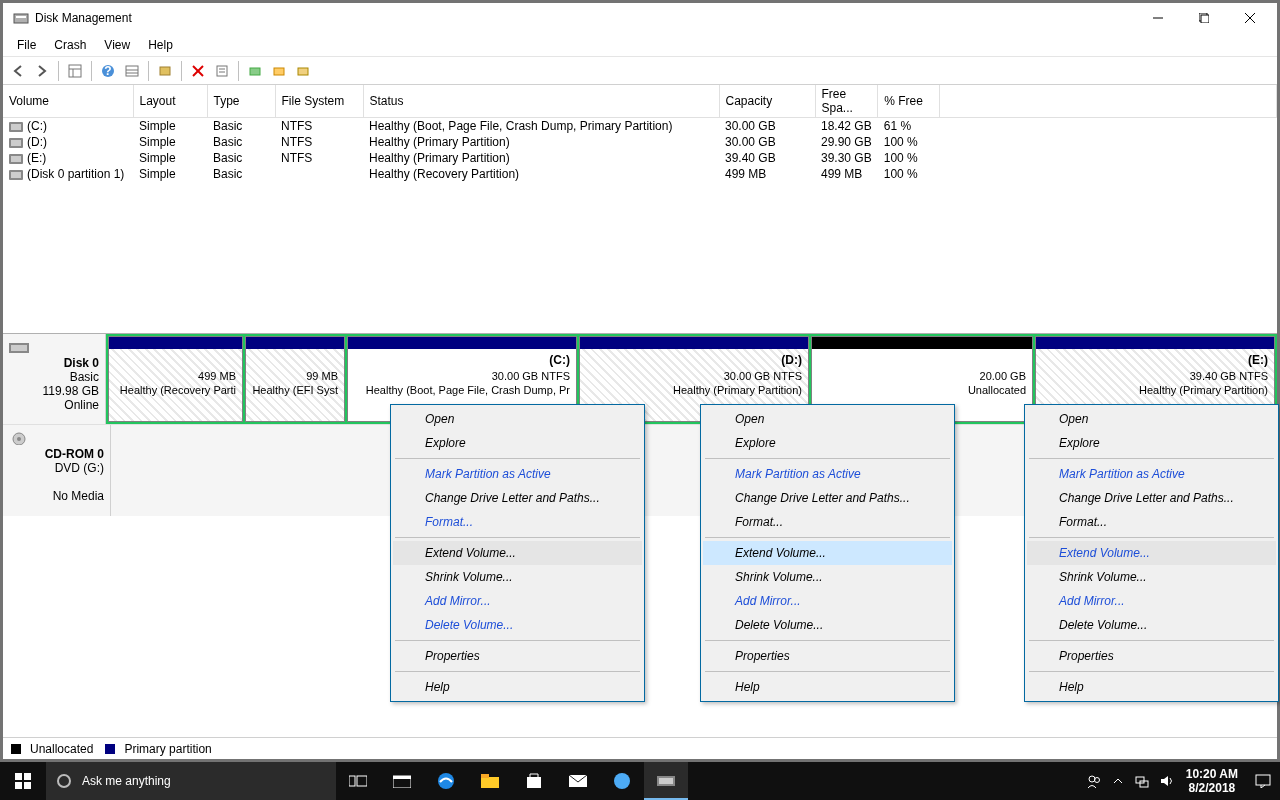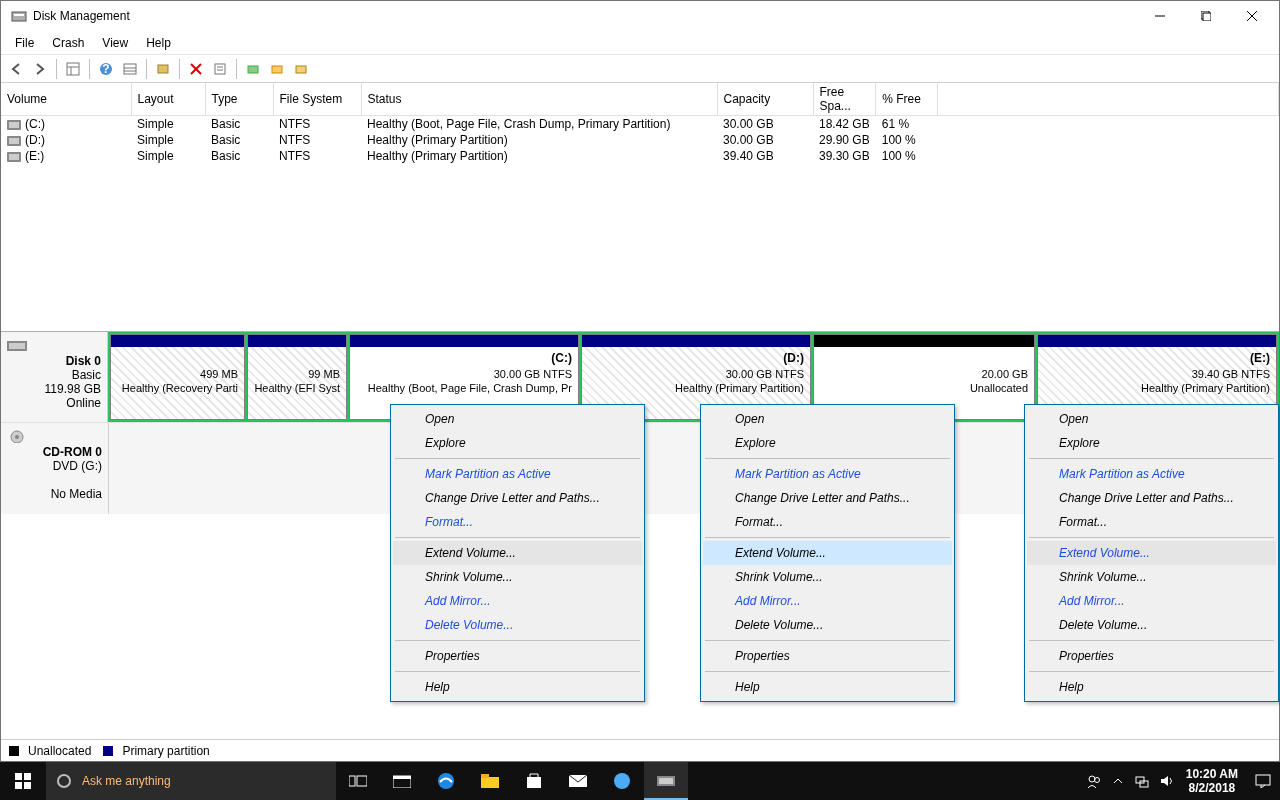--- a/index.html
+++ b/index.html
@@ -1,17 +1,17 @@
 <!DOCTYPE html>
 <html><head>
 <meta charset="utf-8">
 <style>
 * { margin: 0; padding: 0; box-sizing: border-box; font-family: "Segoe UI", Tahoma, sans-serif; font-size: 12px; }
 html, body { width: 1280px; height: 800px; overflow: hidden; background: #fff; }
-.window { width: 1280px; height: 762px; background: #fff; display: flex; flex-direction: column; border: 1px solid #737373; }
+.window { width: 1280px; height: 762px; background: #fff; display: flex; flex-direction: column; border: 3px solid #737373; }
 .titlebar { height: 30px; display: flex; align-items: center; padding: 0 4px; }
 .titlebar .icon { width: 16px; height: 16px; margin: 0 6px; display:inline-flex;align-items:center;justify-content:center;}
 .titlebar .title { flex: 0 0 auto; }
 .titlebar .spacer { flex: 1; }
 .winbtn { width: 46px; height: 30px; display: flex; align-items: center; justify-content: center; }
 .menubar { height: 24px; display: flex; align-items: center; padding: 0 6px; gap: 2px; border-bottom: 1px solid #e5e5e5;}
 .menuitem { padding: 2px 8px; }
 .toolbar { height: 28px; display: flex; align-items: center; padding: 2px 4px; gap: 2px; border-bottom: 1px solid #d0d0d0;}
 .tbtn { width: 22px; height: 22px; display: flex; align-items: center; justify-content: center; border: 1px solid transparent;}
 .tsep { width: 1px; height: 20px; background: #c0c0c0; margin: 0 3px; }
@@ -35,21 +35,21 @@
 .legend { height: 22px; border-top: 1px solid #d0d0d0; display:flex; align-items:center; padding:0 8px; gap:6px; background:#fff;}
 .legend .sw { width:10px;height:10px;display:inline-block;margin-right:3px;vertical-align:middle;}
 .context { position: absolute; background:#f0f0f0; border:1px solid #0369a1; box-shadow:2px 2px 4px rgba(0,0,0,.25); width:255px; padding:2px; z-index:50;font-style:italic;}
 .context .ci { padding: 5px 10px 5px 32px; white-space:nowrap;}
 .context .ci.sep { padding:0; margin:3px 2px; height:1px; background:#c0c0c0;}
 .context .ci.disabled { color:#1d4ed8; }
 .context .ci.hl { background:#cde8ff; }
 .context .ci.hl2 { background:#e5e5e5; }
 .taskbar { position:absolute; left:0; right:0; bottom:0; height:38px; background:#101010; display:flex; align-items:center; color:#fff; }
 .taskbar .start { width:46px; height:38px; display:flex;align-items:center;justify-content:center;}
-.taskbar .search { flex: 0 0 290px; height:38px; background:#2b2b2b; display:flex; align-items:center; padding:0 10px; color:#fdba74; gap:10px;}
+.taskbar .search { flex: 0 0 290px; height:38px; background:#2b2b2b; display:flex; align-items:center; padding:0 10px; color:#ffffff; gap:10px;}
 .taskbar .ticon { width:44px; height:38px; display:flex;align-items:center;justify-content:center;}
 .taskbar .ticon.active { border-bottom:2px solid #76b9ed; background:#2b2b2b;}
 .taskbar .tray { margin-left:auto; display:flex; align-items:center; height:38px; }
 .taskbar .clock { padding:0 8px; font-size:11px; text-align:center; line-height:1.2;font-weight:bold;}
 .tray-ic { width:24px; height:38px; display:flex;align-items:center;justify-content:center; color:#fff; font-size:12px;}
 .spacer-flex{flex:1;}
 svg{display:block;}
 </style>
 </head>
 <body>
@@ -203,20 +203,31 @@
             <td><span class="disk-icon"></span>(E:)</td>
             <td>Simple</td>
             <td>Basic</td>
             <td>NTFS</td>
             <td>Healthy (Primary Partition)</td>
             <td>39.40 GB</td>
             <td>39.30 GB</td>
             <td>100 %</td>
             <td></td>
           </tr>
+          <tr>
+            <td><span class="disk-icon"></span>(Disk 0 partition 1)</td>
+            <td>Simple</td>
+            <td>Basic</td>
+            <td></td>
+            <td>Healthy (Recovery Partition)</td>
+            <td>499 MB</td>
+            <td>499 MB</td>
+            <td>100 %</td>
+            <td></td>
+          </tr>
         </tbody>
     </table>
   </div>
 
   <div class="graphical">
     <div class="disk-row">
       <div class="disk-label">
         <svg width="20" height="14" style="margin-bottom:2px">
             <rect x="0" y="3" width="20" height="10" fill="#888"></rect>
             <rect x="2" y="5" width="16" height="6" fill="#ccc"></rect>

